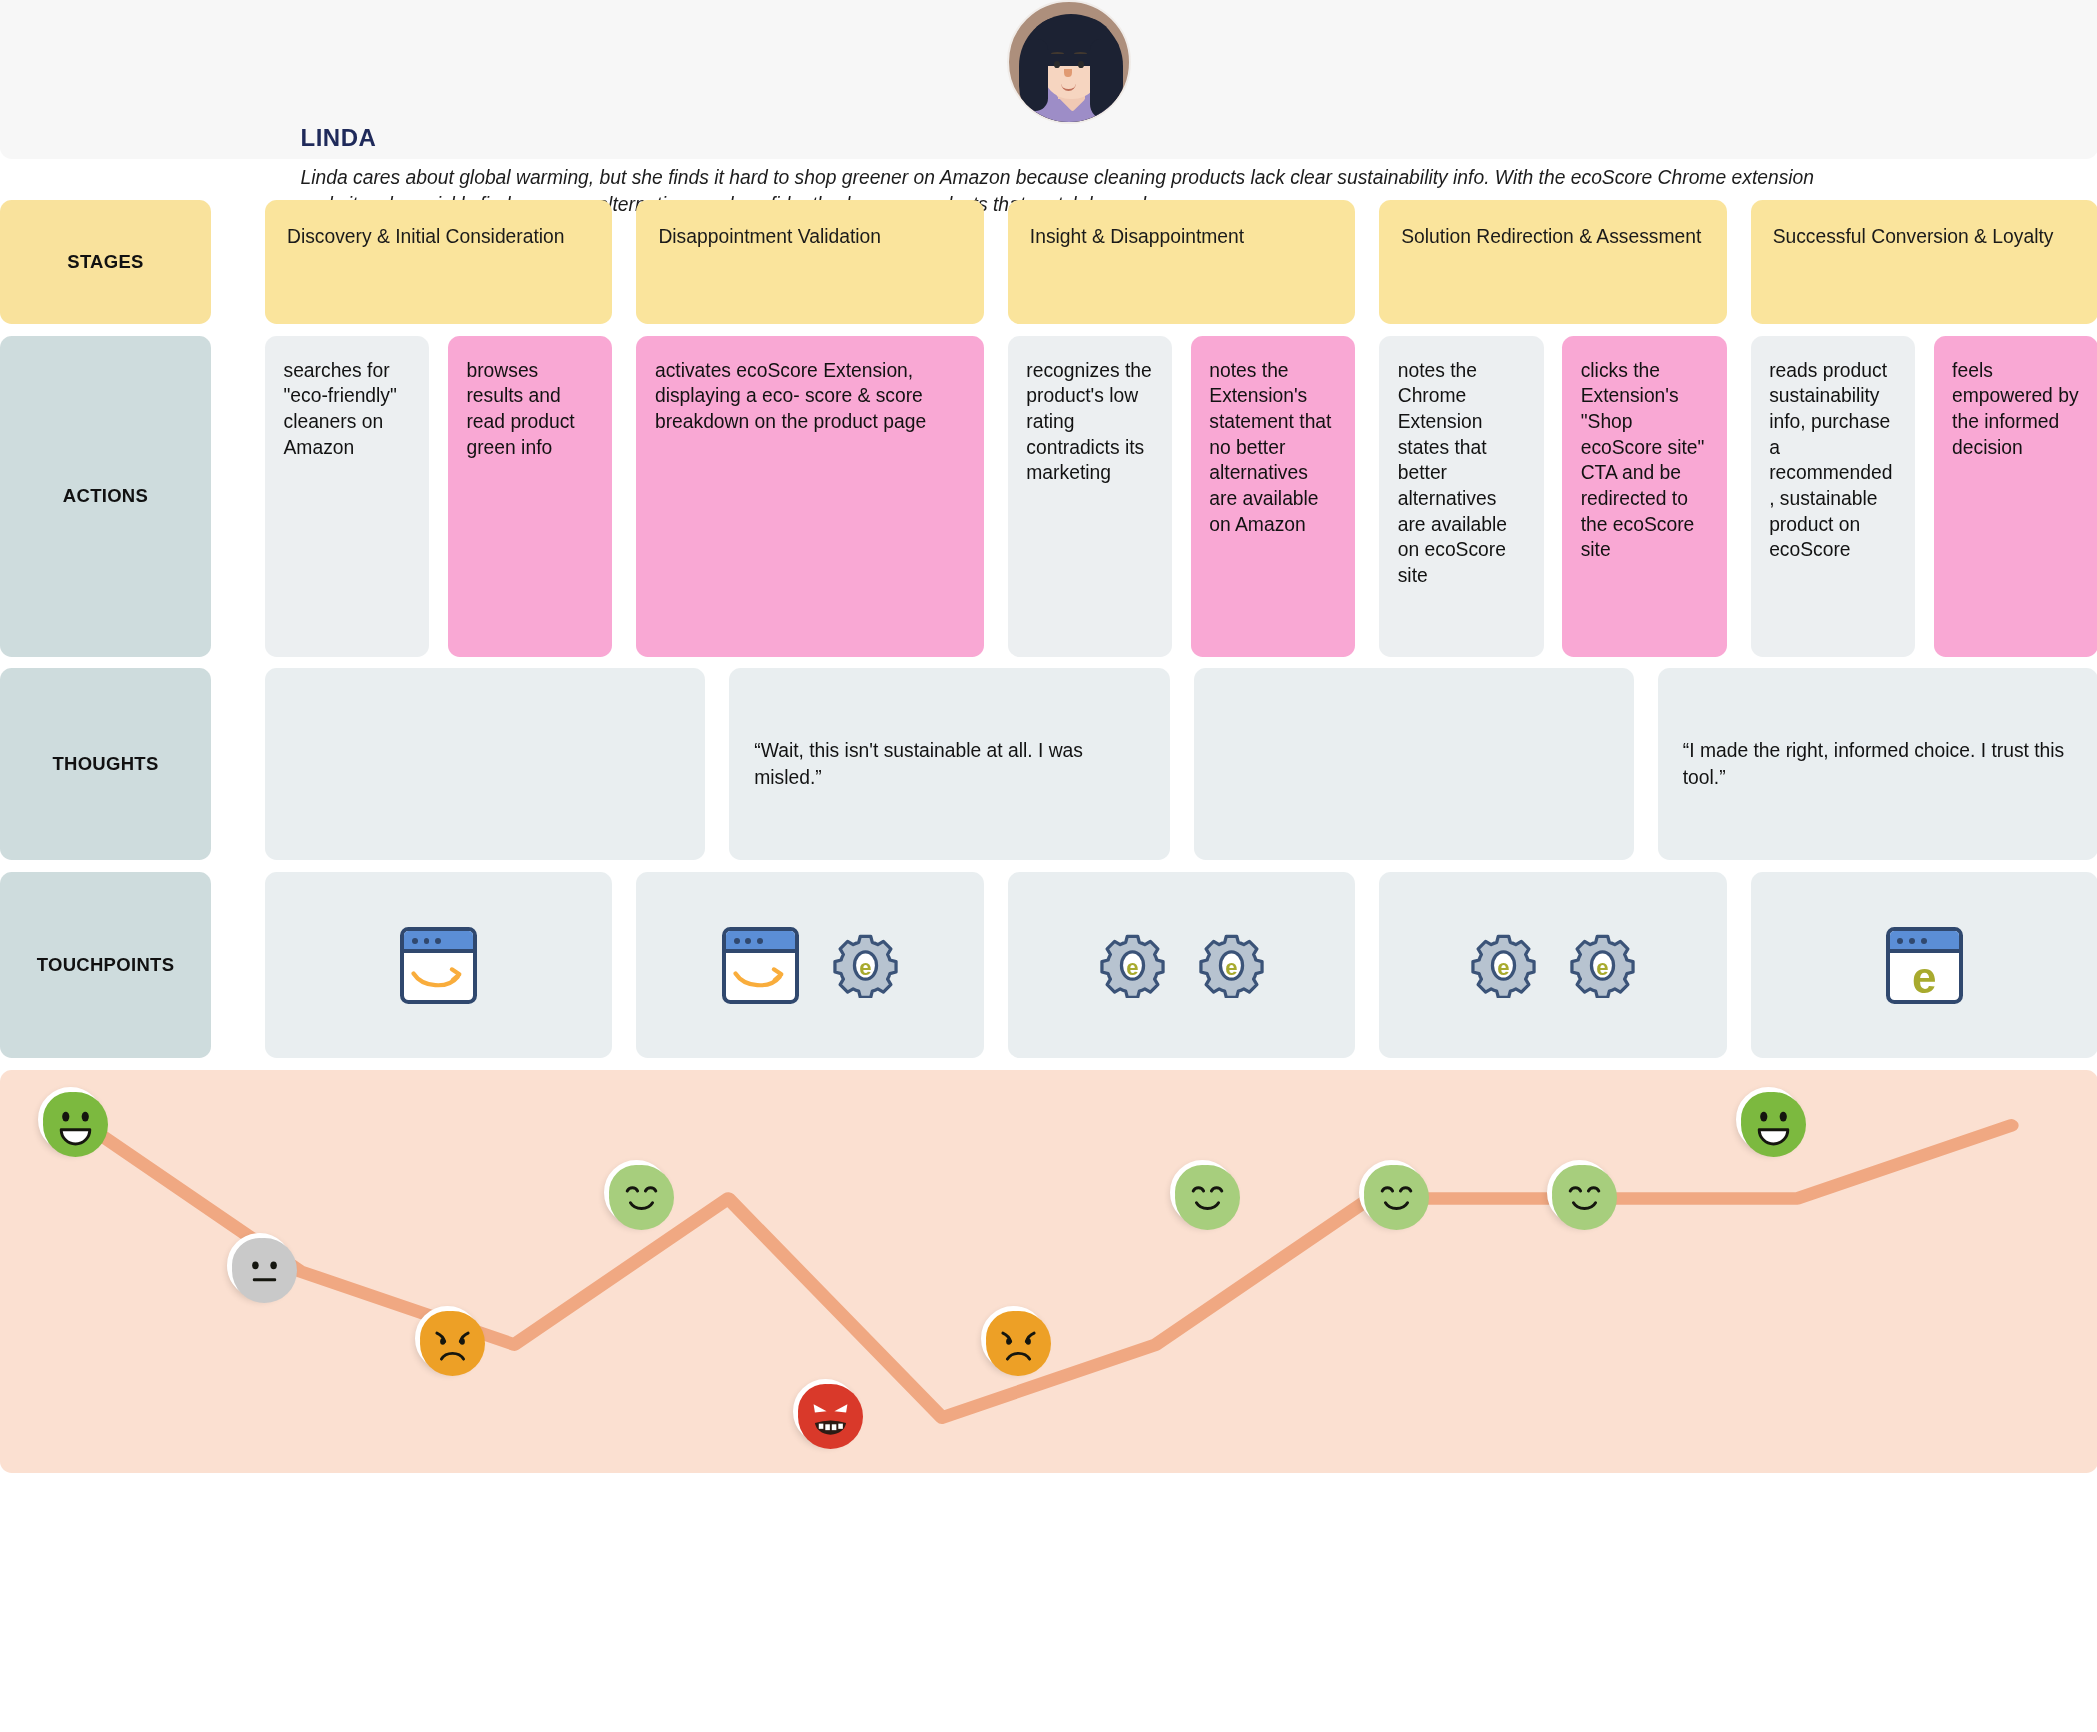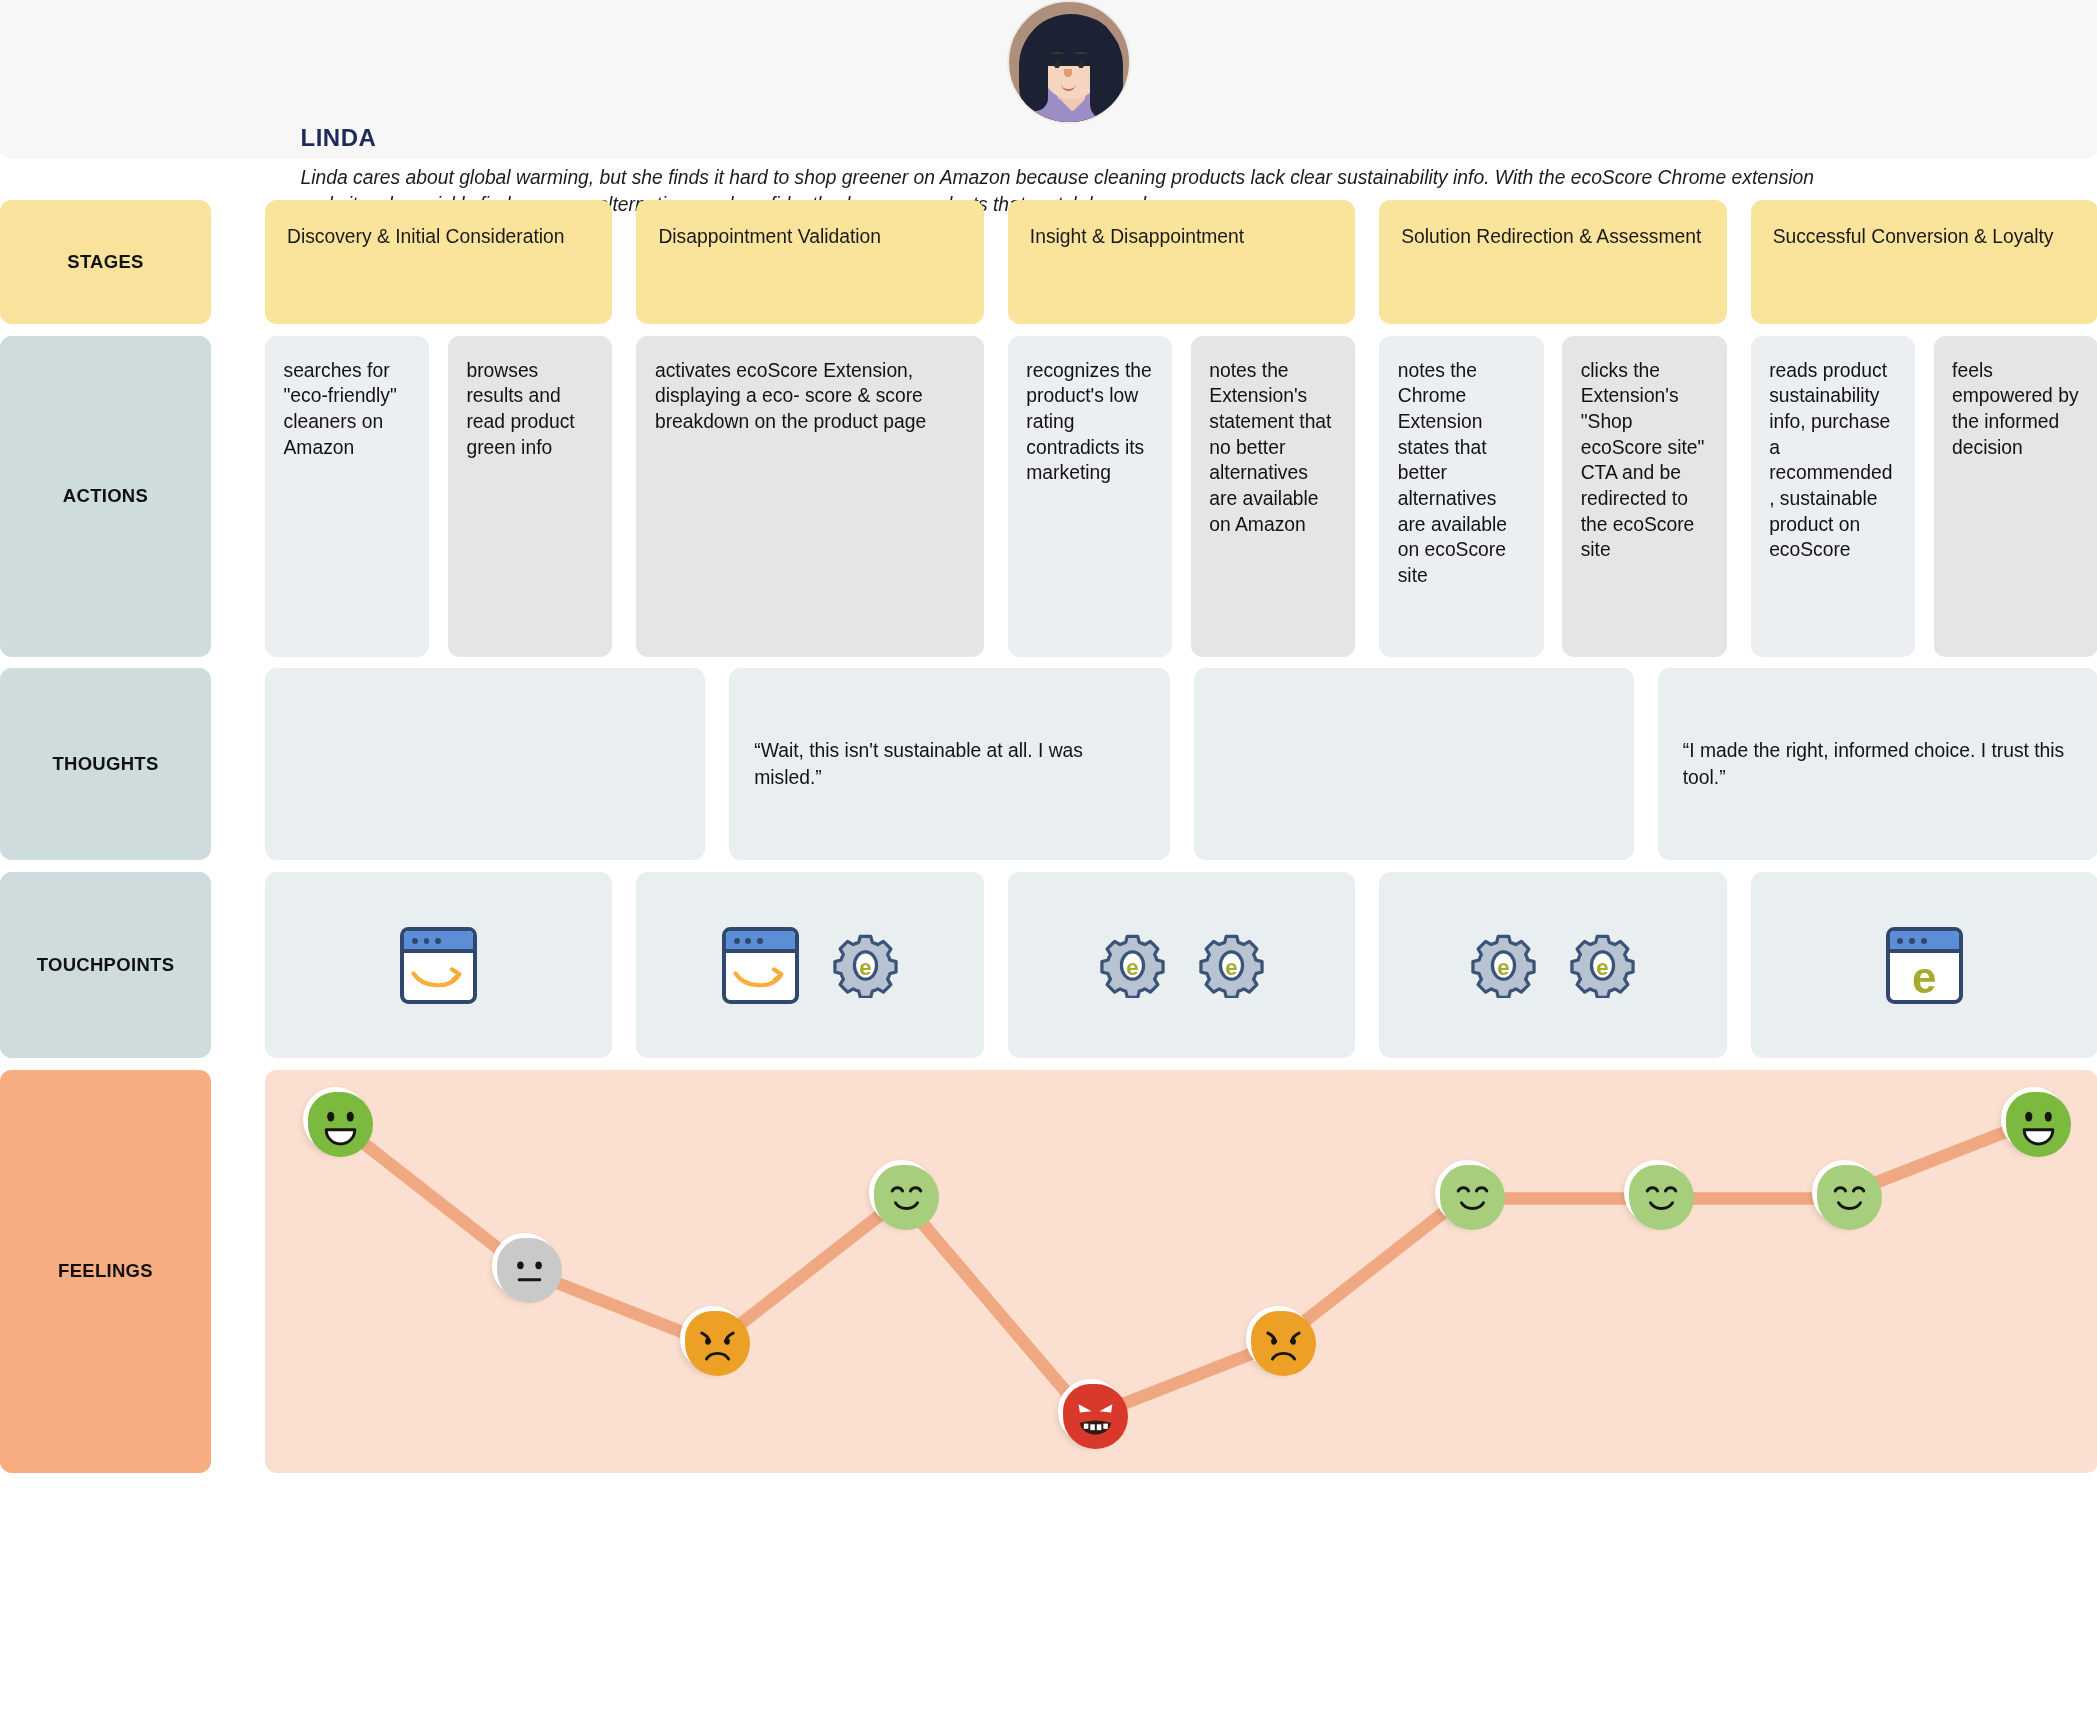--- a/index.html
+++ b/index.html
@@ -82,21 +82,21 @@
     display:flex; align-items:flex-start;
   }
 
   
   .row-actions { min-height: 321px; }
   .action-card {
     flex:1; border-radius:11.7px; padding:22px 18.5px;
     font-size:19.3px; color:#121212; line-height:1.33; word-break: break-word;
   }
   .action-card.v1 { background:#eceff1; }
-  .action-card.v2 { background:#e5e5e5; }
+  .action-card.v2 { background:#f9a8d4; }
 
   
   .row-thoughts { height: 192px; }
   .thought-card {
     flex:1; background:#e9eef0; border-radius:11.7px;
     padding: 0 25px; font-size:19.3px; color:#121212; line-height:1.42;
     display:flex; align-items:center;
   }
 
   
@@ -321,21 +321,20 @@
                   </div>
             </div>
           </div>
         </div>
           </div>
 
       </div>
     </div>
 
     <div class="row row-feelings">
-      <div class="rowlabel feelings">FEELINGS</div>
       <div class="cols">
         <div class="col">
           <div class="feel-panel" id="feelPanel">
             <svg class="feel-svg" id="feelLine" viewBox="0 0 2180 480" preserveAspectRatio="none">
                 <path d="M90.0 66.0 L312.2 240.0 L534.4 327.0 L756.7 153.0 L978.9 414.0 L1201.1 327.0 L1423.3 153.0 L1645.6 153.0 L1867.8 153.0 L2090.0 66.0 " fill="none" stroke="#f0a882" stroke-width="15" stroke-linejoin="round" stroke-linecap="round"></path>
               </svg>
             <div id="faceLayer">
                 <div class="face" style="width: 65px; height: 65px; left: 38px; top: 17px; background: rgb(124, 185, 63);"><svg viewBox="0 0 100 100" width="65" height="65">
                     <circle cx="50" cy="50" r="50" fill="#7cb93f"></circle>
                     <ellipse cx="35" cy="38" rx="5.5" ry="7.5" fill="#15160f"></ellipse>

